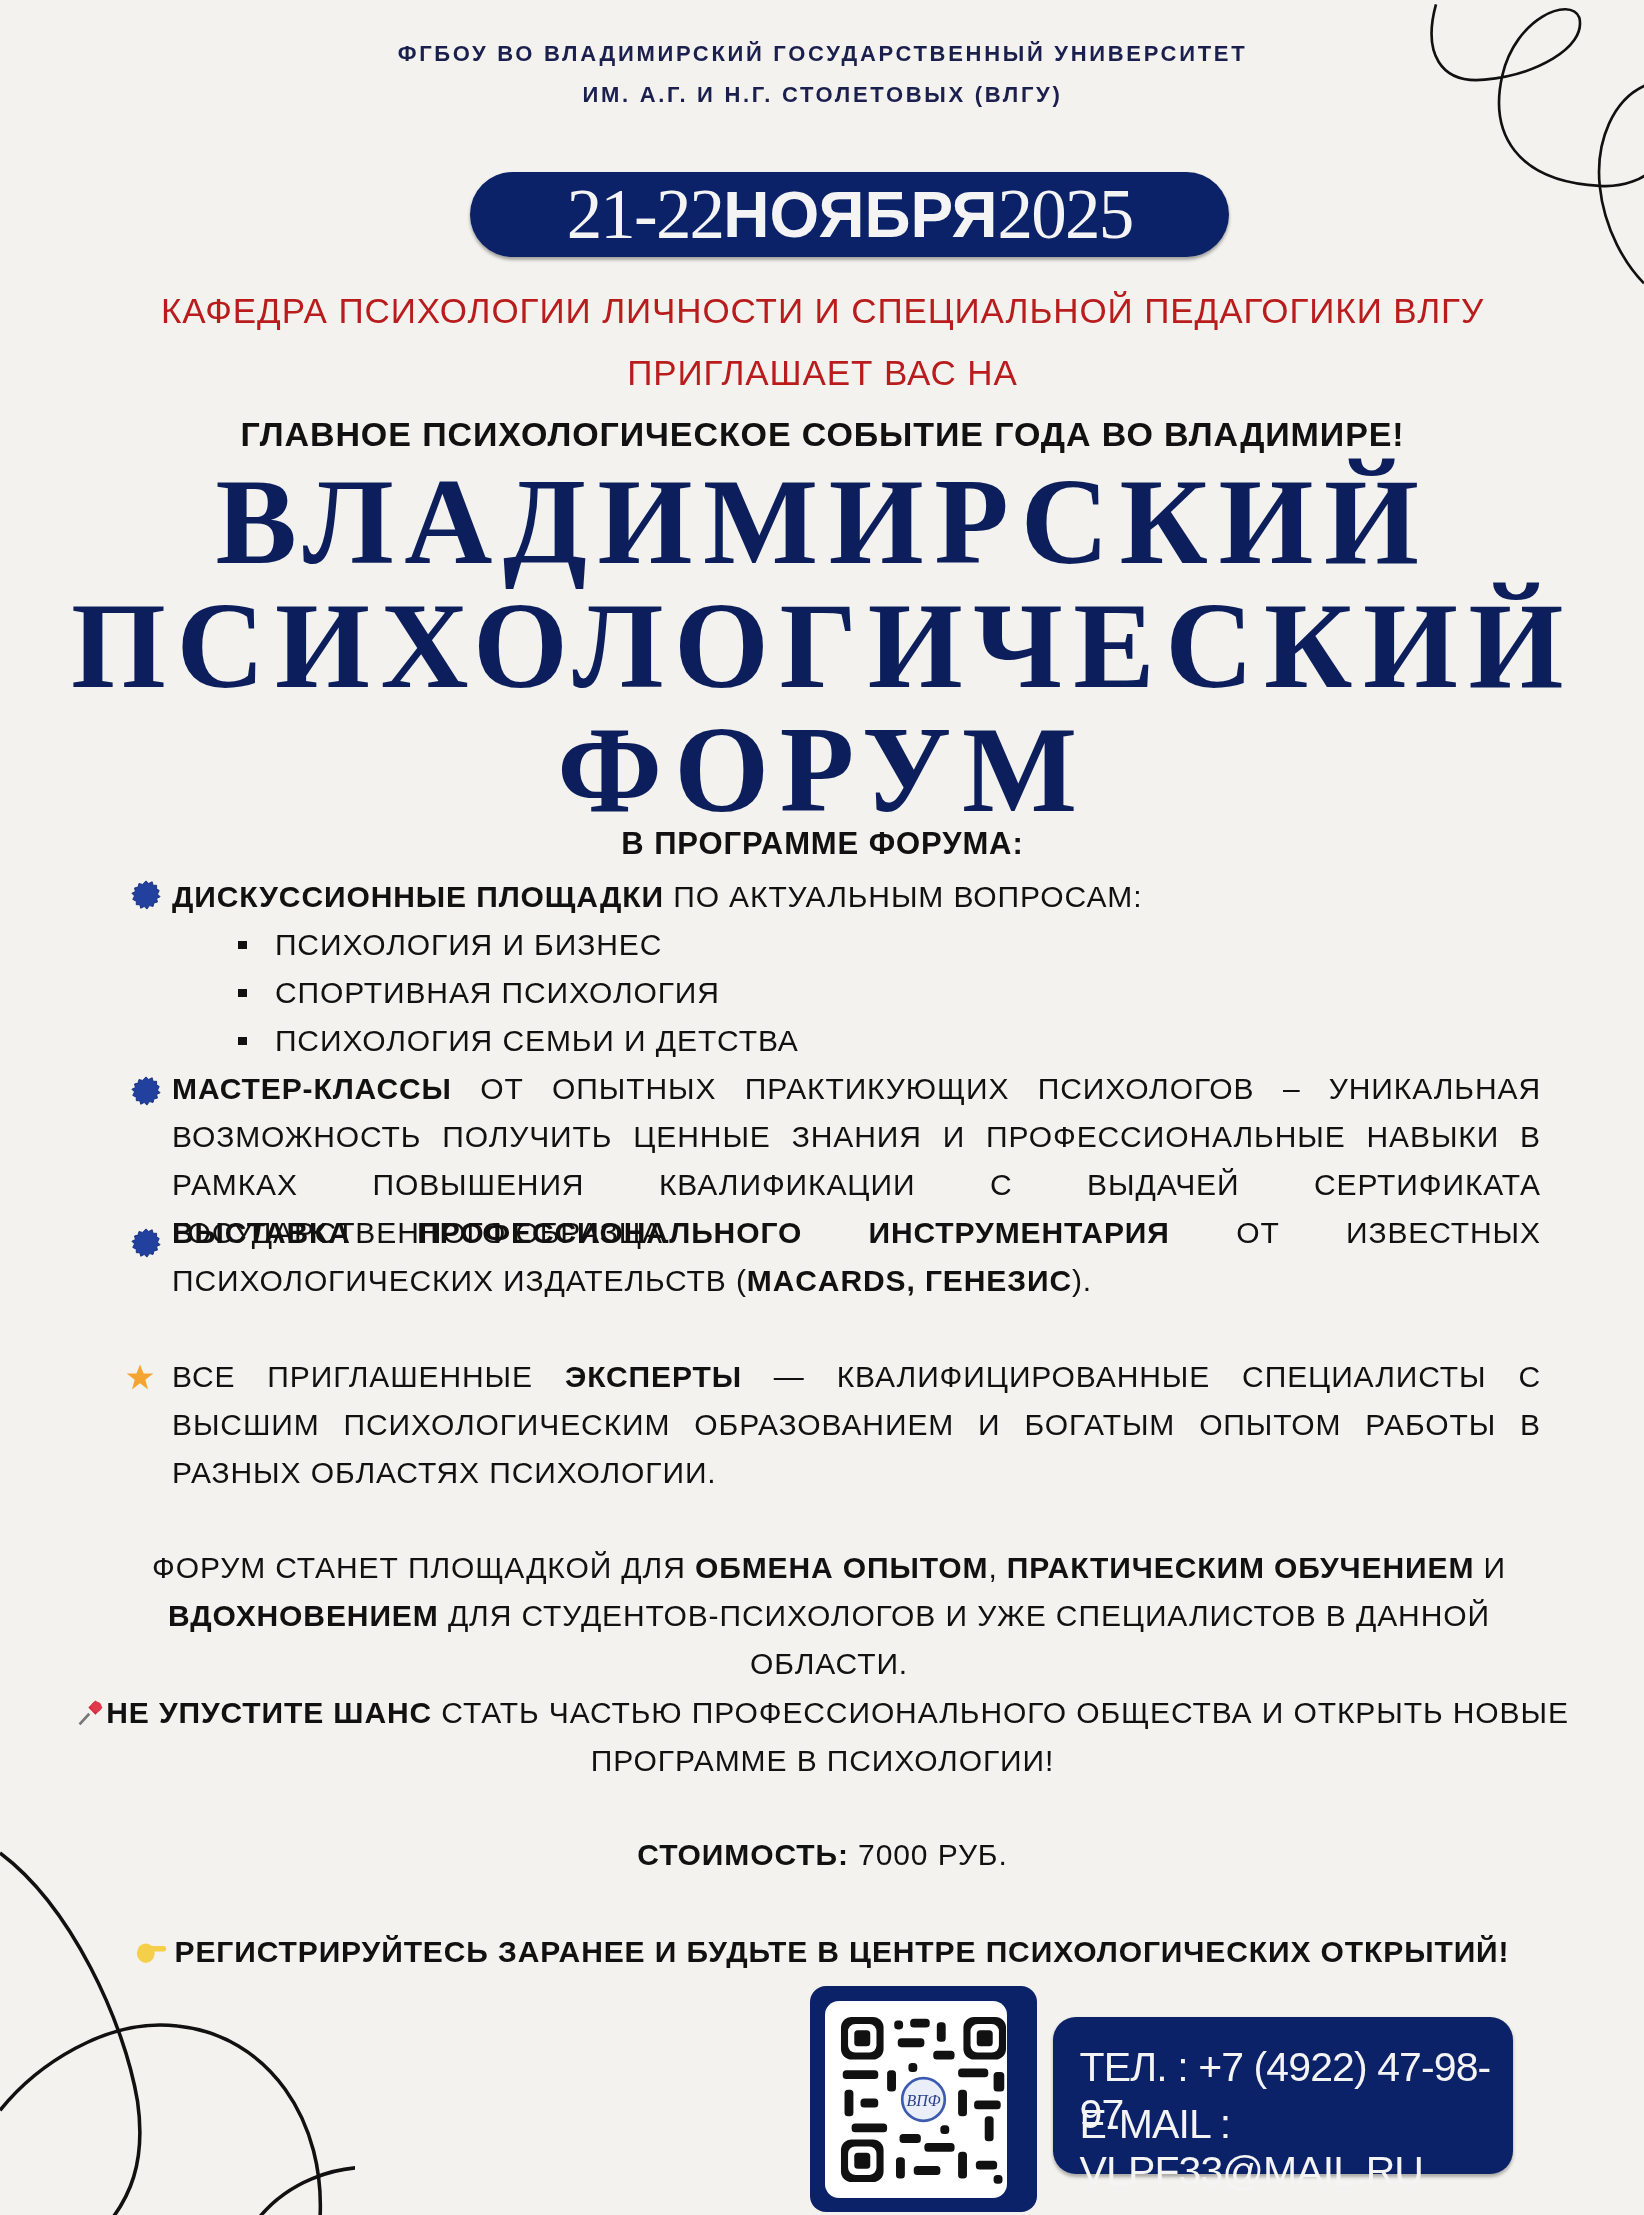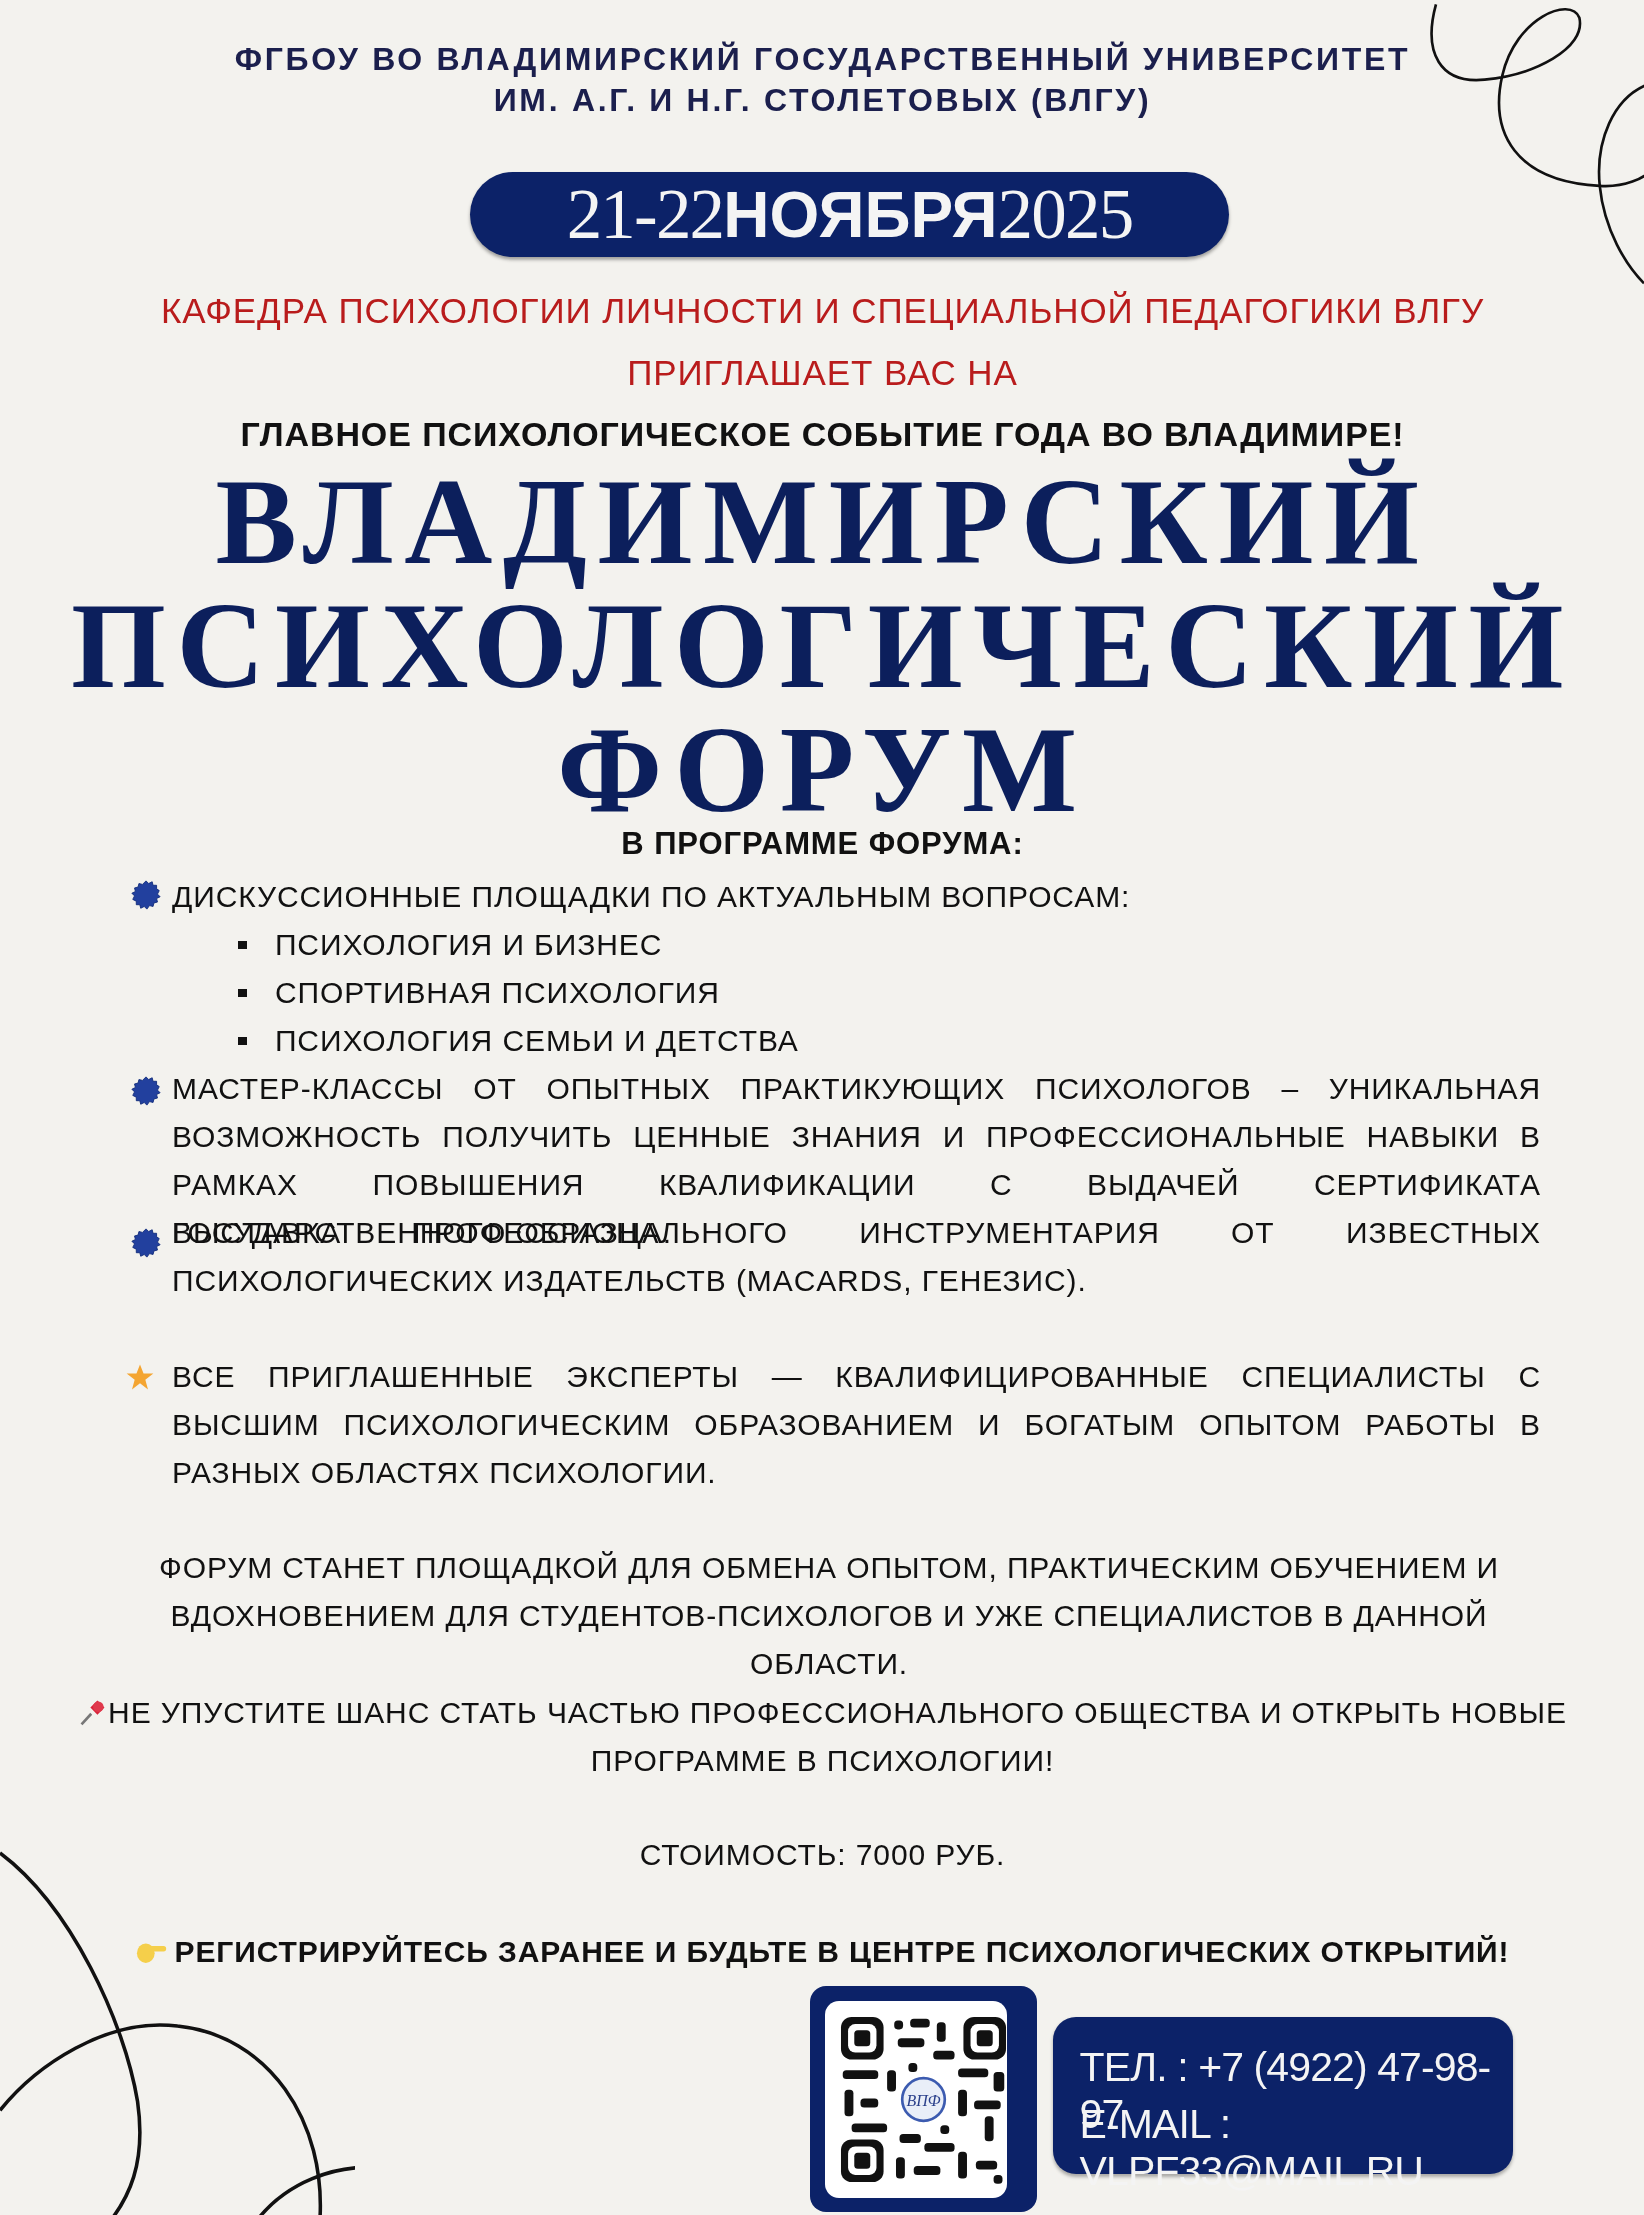--- a/index.html
+++ b/index.html
@@ -1,30 +1,30 @@
 <!DOCTYPE html>
 <html style="font-size:14px"><head>
 <meta charset="utf-8">
 <style>
   html, body { margin:0; padding:0; }
   body { width:1645px; height:2216px; background:#f3f2ee; position:relative; overflow:hidden;
          font-family:"Liberation Sans", "DejaVu Sans", sans-serif; color:#111; }
   .abs { position:absolute; }
   .center { left:0; width:1645px; text-align:center; }
-  .hdr { font-weight:bold; font-size:32px; letter-spacing:2.7px; color:#1b1f4d; }
+  .hdr { font-weight:bold; font-size:22px; letter-spacing:2.7px; color:#1b1f4d; }
   .pill { left:470px; top:172px; width:759px; height:85px; background:#0c2268; border-radius:43px;
           box-shadow:0 2.7px 3.5px rgba(0,0,0,0.35); display:flex; align-items:center; justify-content:center; gap:0; }
   .pill .num { font-family:"Liberation Serif", "DejaVu Serif", serif; color:#f4f4f4; font-size:71px; letter-spacing:-1.8px; }
   .pill .mon { font-family:"Liberation Sans", sans-serif; color:#f4f4f4; font-size:64px; font-weight:bold; }
   .sub { font-size:35px; letter-spacing:0.9px; color:#b91c1c; }
   .lead { font-size:34px; font-weight:bold; letter-spacing:0.9px; }
   .title { font-family:"Liberation Serif", "DejaVu Serif", serif; font-weight:bold; color:#0c1f5c;
            font-size:122px; letter-spacing:10.6px; line-height:1; }
   .body { font-size:30px; letter-spacing:0.9px; line-height:48px; color:#111; }
-  .body b { font-weight:normal; }
+  .body b { font-weight:bold; }
   .justify { text-align:justify; text-align-last:left; }
   .row { left:172px; width:1369px; }
   .bullet-ico { width:30px; height:30px; }
   .sq { width:8.9px; height:8.9px; background:#111; display:inline-block; }
   .sublist { left:238px; }
   .sublist .item { display:flex; align-items:center; gap:28px; height:48px; }
   .contact { left:1053px; top:2017px; width:460px; height:157px; background:#0c2268; border-radius:23px;
              box-shadow:0 2.7px 3.5px rgba(0,0,0,0.3); color:#f4f4f4; font-size:41px; letter-spacing:-0.9px; }
   .contact div { position:absolute; left:26.6px; }
   .qrbox { left:810px; top:1986px; width:227px; height:226px; background:#0c2268; border-radius:16px; }

